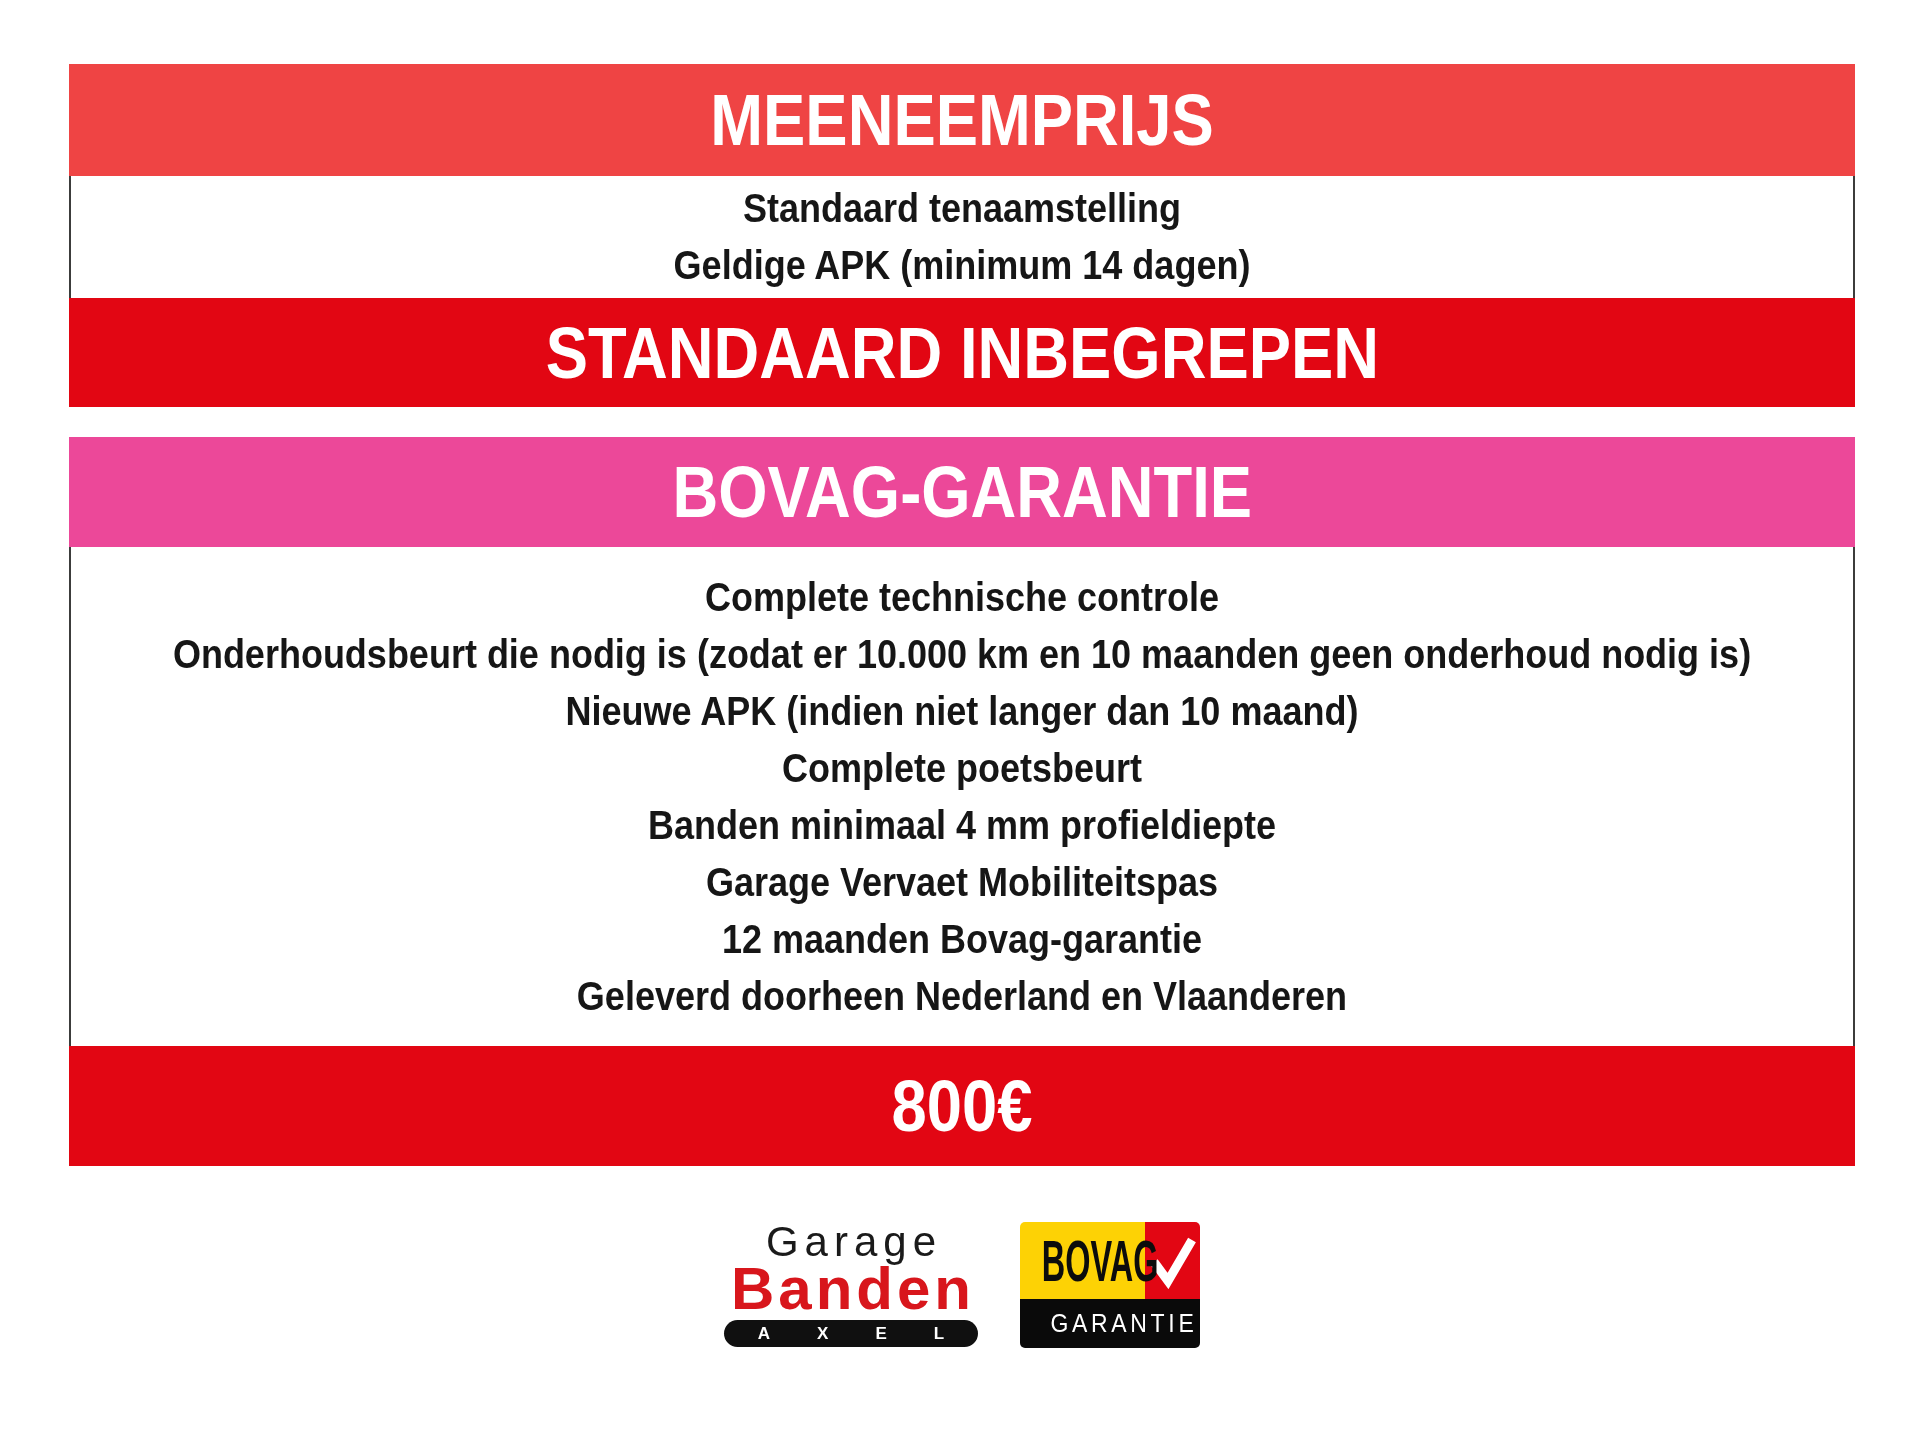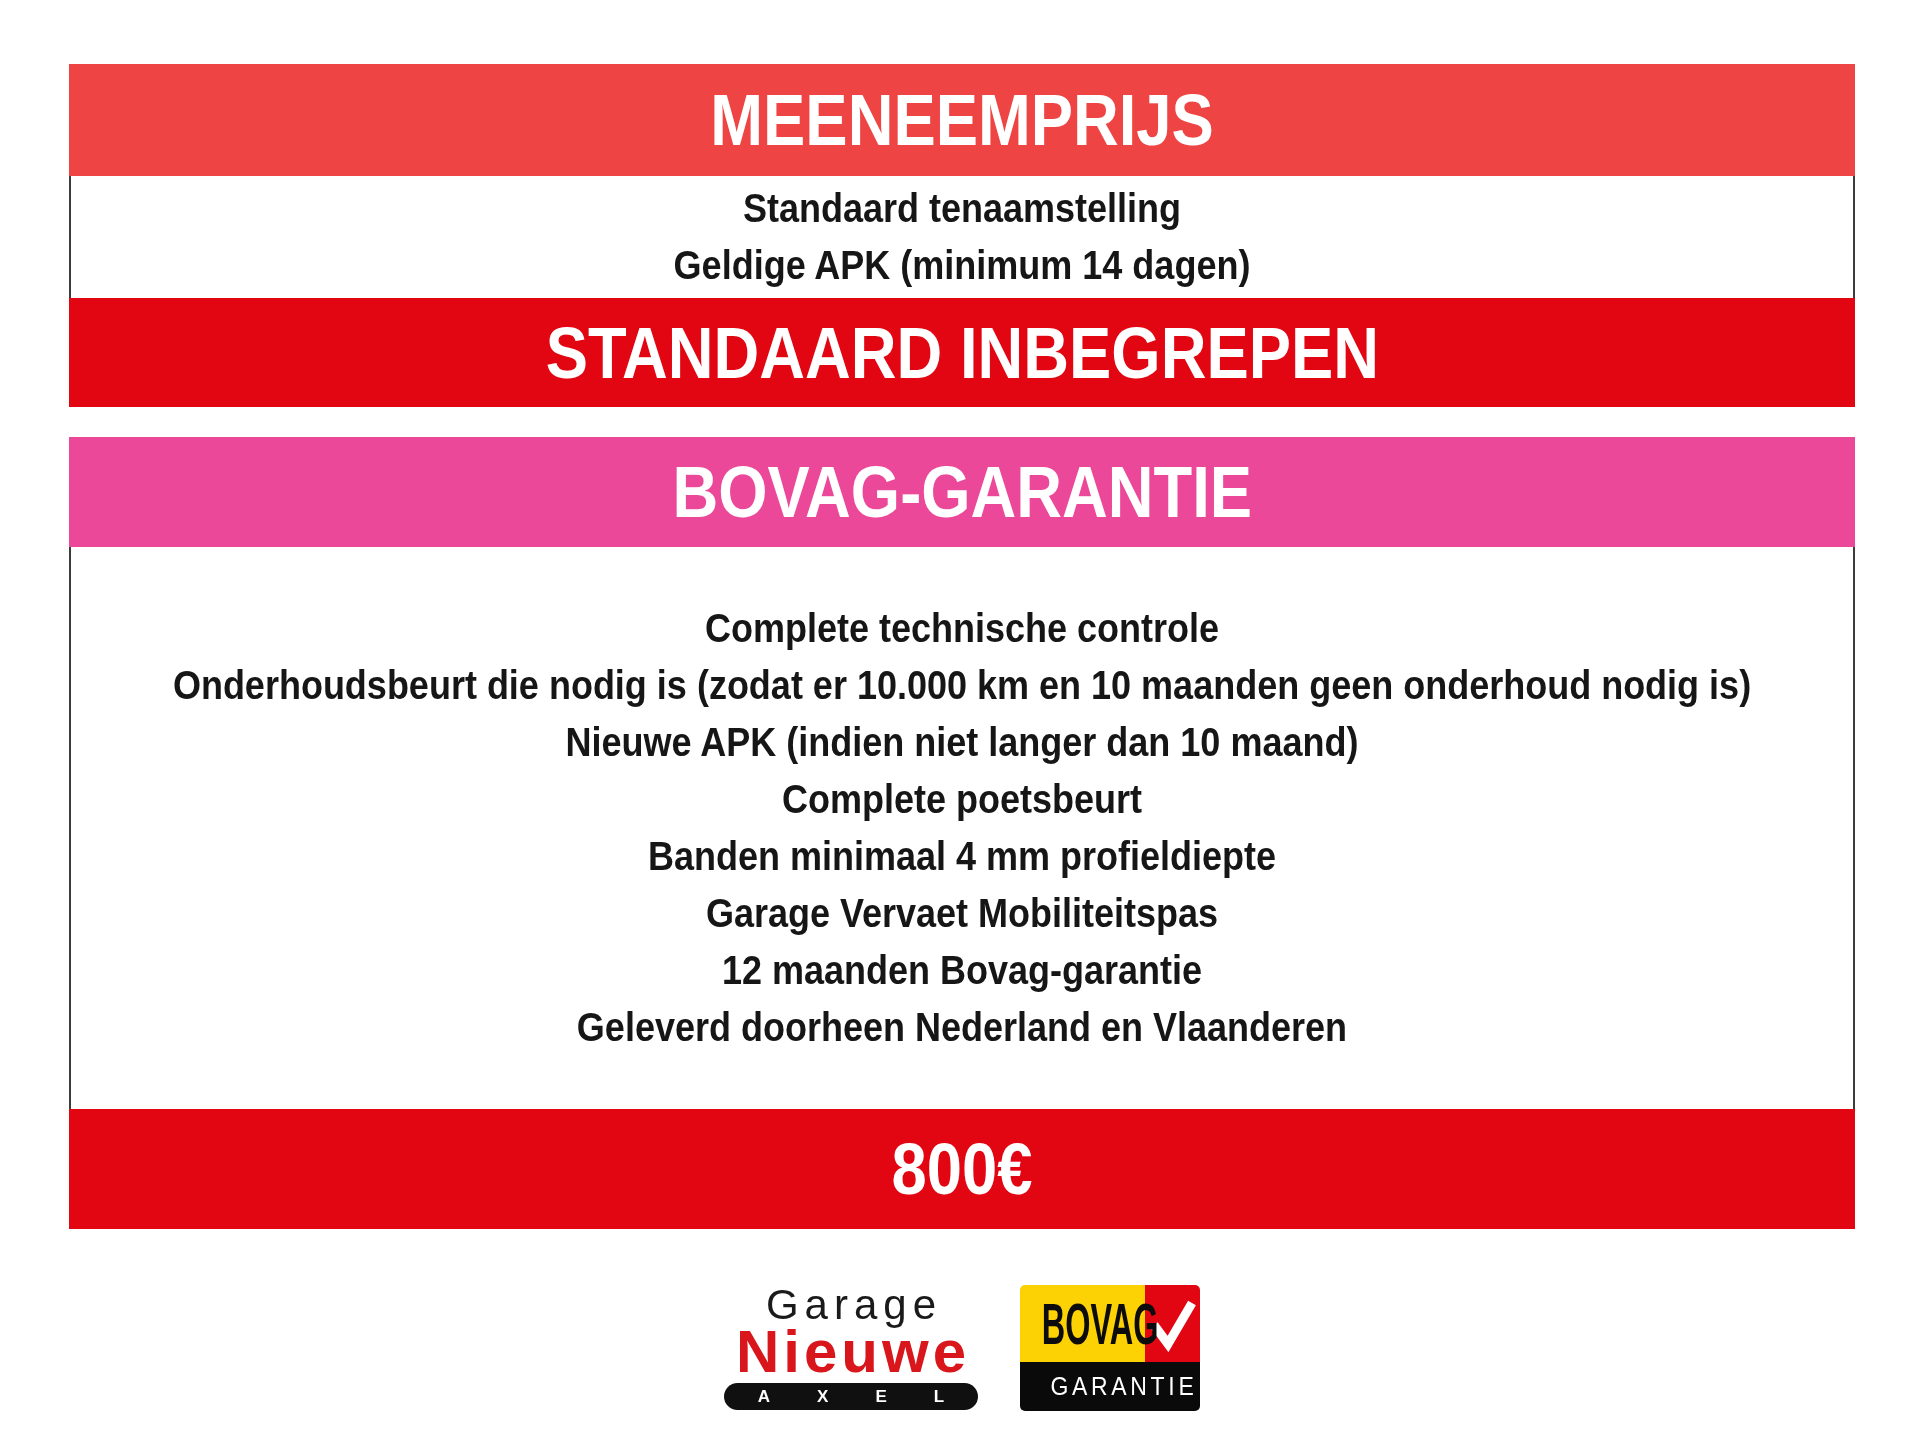--- a/index.html
+++ b/index.html
@@ -12,21 +12,21 @@
   .bar-black2 { background:#ec4899; height:110px; }
   .bar-red1   { background:#e20613; height:109px; }
   .bar-red2   { background:#e20613; height:120px; }
 
   .heading { display:block; color:#ffffff; font-weight:700; font-size:72px;
              white-space:nowrap; transform:scaleX(0.88); letter-spacing:0px; }
 
   .white-body { background:#ffffff; border-left:2px solid #3c3c3b; border-right:2px solid #3c3c3b;
                 display:flex; flex-direction:column; justify-content:center; }
   .body1 { height:122px; }
-  .body2 { height:562px; }
+  .body2 { height:499px; }
   .line { display:block; text-align:center; font-weight:700; font-size:40px; line-height:57px;
           color:#161616; white-space:nowrap; transform:scaleX(0.9); }
 
   .spacer { height:30px; background:#ffffff; }
 
   .logos { margin-top:56px; display:flex; justify-content:center; align-items:flex-start; gap:42px; }
 
   
   .vervaet-lockup { width:254px; text-align:center; }
   .garage-line { font-size:42px; line-height:40px; color:#1a1a1a; letter-spacing:6px; margin-right:-6px; }
@@ -84,21 +84,21 @@
     </div>
     <div class="bar bar-red2">
       <span class="heading">800€</span>
     </div>
   </section>
 
   <footer class="logos">
 
     <div class="vervaet-lockup">
       <div class="garage-line">Garage</div>
-      <div class="vervaet-line">Nieuwe</div>
+      <div class="vervaet-line">Banden</div>
       <div class="axel-pill">
         <span>AXEL</span>
       </div>
     </div>
 
     <div class="bovag-logo">
       <div class="bovag-top">
         <div class="bovag-yellow">
           <span class="bovag-word">BOVAG</span>
         </div>

